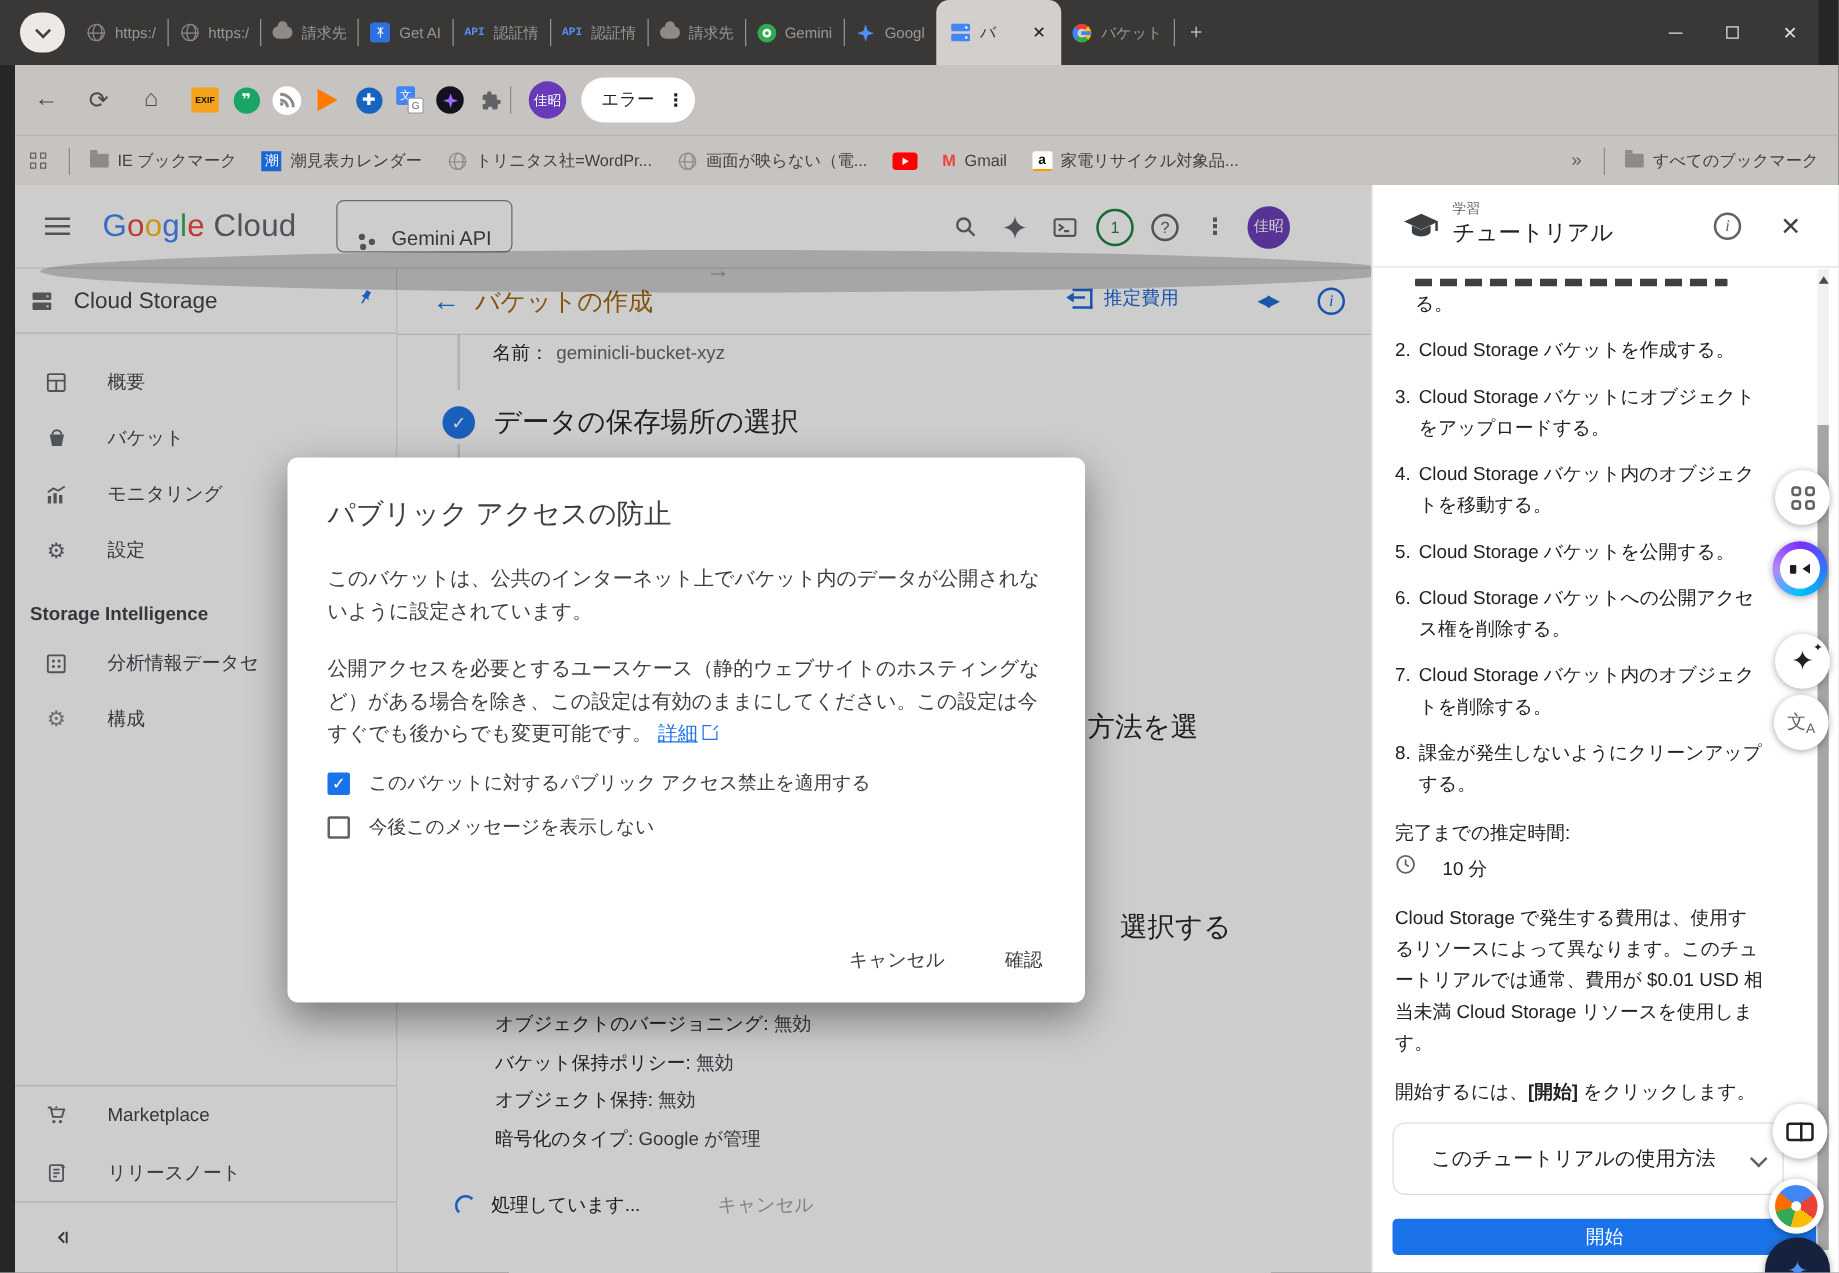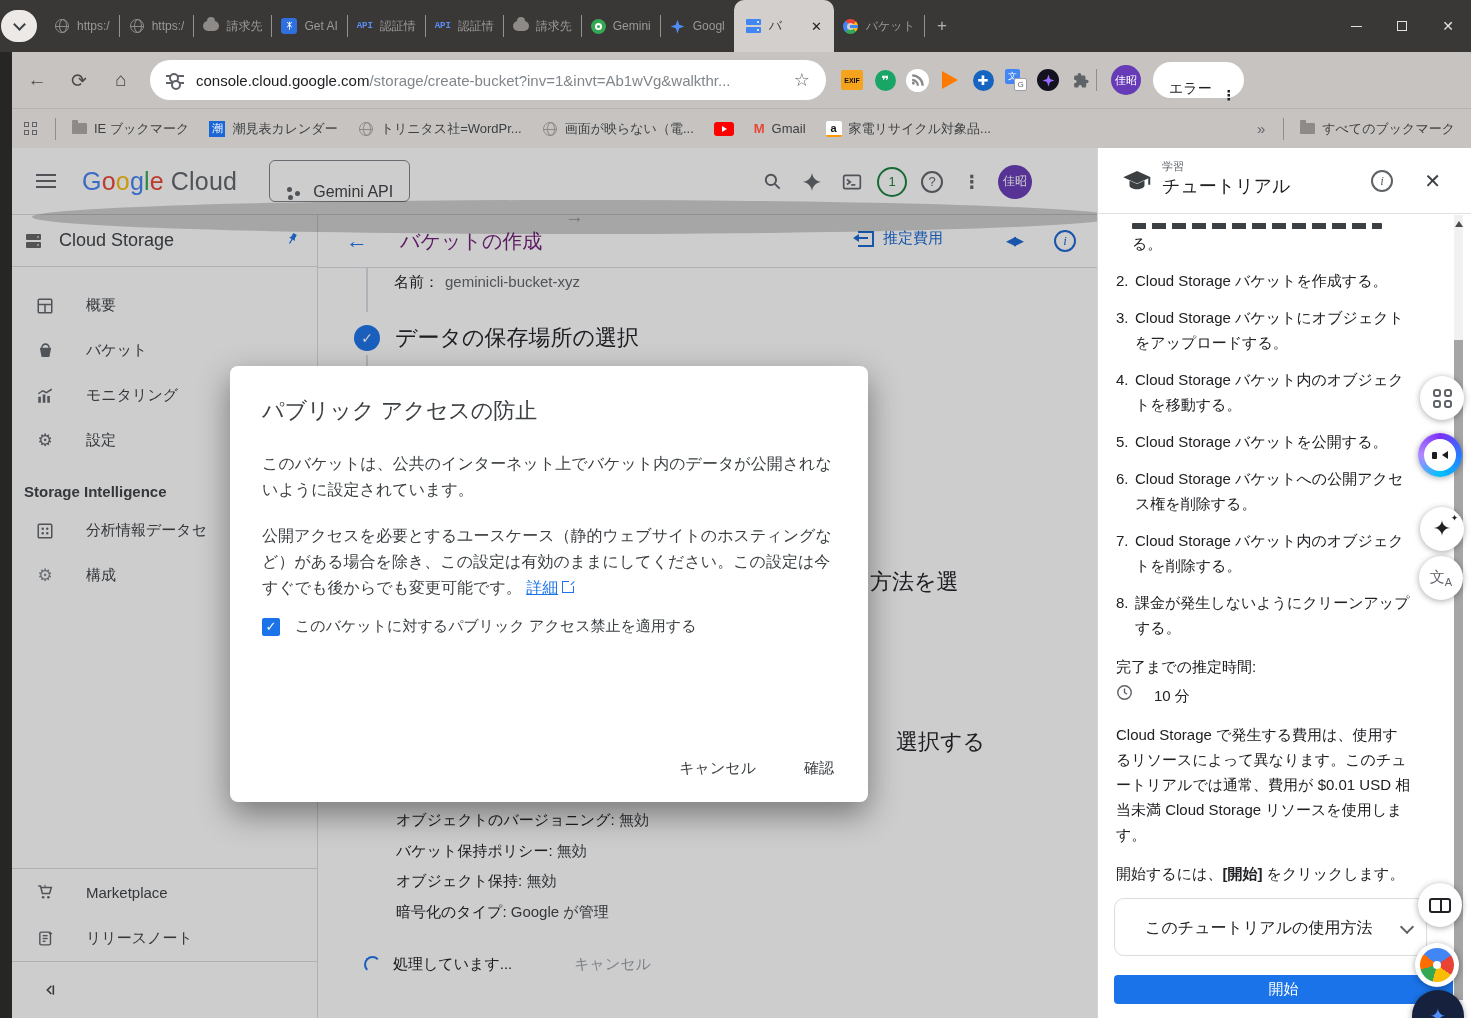--- a/index.html
+++ b/index.html
@@ -1,20 +1,20 @@
 <!DOCTYPE html>
 <html><head>
 <meta charset="utf-8">
 <style>
   *{margin:0;padding:0;box-sizing:border-box}
   html,body{width:1471px;height:1018px}
   body{position:relative;background:#262625;font-family:"Liberation Sans","DejaVu Sans",sans-serif;overflow:hidden;-webkit-font-smoothing:antialiased}
 
   
-  .tabbar{position:absolute;left:0;top:0;right:0;height:52px;background:#393837;display:flex;align-items:center;padding-left:1px}
+  .tabbar{position:absolute;left:0;top:0;right:16px;height:52px;background:#393837;display:flex;align-items:center;padding-left:16px}
   .tabsearch{width:36px;height:32px;background:#ece9e6;border-radius:16px;display:flex;align-items:center;justify-content:center;color:#3c4043;margin-right:8px;flex:none}
   .chev{width:9px;height:9px;border-right:2px solid #3c4043;border-bottom:2px solid #3c4043;transform:rotate(45deg);margin-top:-4px}
   .tab{height:52px;display:flex;align-items:center;gap:7px;padding:0 9px;color:#9b9894;font-size:12px;min-width:0;flex:none}
   .tab .tlabel{white-space:nowrap;overflow:hidden;max-width:52px}
   .tabsep{width:1px;height:22px;background:#94918e;flex:none}
   .tab.active{background:#d3cfcc;border-radius:10px 10px 0 0;color:#3c4043;padding:0 12px;width:100px}
   .tab.active .tlabel{max-width:40px;font-size:13px}
   .tclose{margin-left:auto;color:#202124;font-size:13px;font-weight:bold}
   .fav{width:16px;height:16px;flex:none;display:flex;align-items:center;justify-content:center}
   .fav-globe{width:14px;height:14px;border-radius:50%;border:1.5px solid #8d8a87;position:relative}
@@ -60,21 +60,21 @@
   .ext-rss{width:23px;height:23px;border-radius:50%;background:#fff;display:flex;align-items:center;justify-content:center}
   .ext-play{width:0;height:0;border-left:16px solid #ff7a00;border-top:9px solid transparent;border-bottom:9px solid transparent}
   .ext-blue{width:21px;height:21px;border-radius:50%;background:#1565c0;color:#fff;font-size:13px;display:flex;align-items:center;justify-content:center}
   .ext-tr{position:relative;width:22px;height:22px}
   .ext-tr .b1{position:absolute;left:0;top:0;width:15px;height:15px;background:#4285f4;border-radius:2px;color:#fff;font-size:9px;display:flex;align-items:center;justify-content:center}
   .ext-tr .b2{position:absolute;right:0;bottom:0;width:13px;height:13px;background:#fff;border:1px solid #9aa0a6;border-radius:2px;color:#5f6368;font-size:8px;display:flex;align-items:center;justify-content:center}
   .ext-spark{width:22px;height:22px;border-radius:50%;background:#14121f;display:flex;align-items:center;justify-content:center}
   .ext-puz{color:#5f6368}
   .tbsep{width:1px;height:22px;background:#8f8c89;margin:0 4px}
   .avatar{width:30px;height:30px;border-radius:50%;background:#673ab7;color:#fff;font-size:11px;display:flex;align-items:center;justify-content:center;margin-left:10px}
-  .errpill{height:36px;background:#fff;border-radius:18px;display:flex;align-items:flex-end;padding:0 8px 0 16px;margin:0 10px 0 12px;font-size:14px;color:#202124;gap:10px}
+  .errpill{height:36px;background:#fff;border-radius:18px;display:flex;align-items:center;padding:0 8px 0 16px;margin:0 10px 0 12px;font-size:14px;color:#202124;gap:10px}
   .kebab{color:#202124;font-size:14px;letter-spacing:0;line-height:5px;font-weight:bold}
 
   
   .bookmarks{position:absolute;left:12px;top:108px;right:0;height:40px;background:#c7c3c0;border-top:1px solid #b7b3b0;display:flex;align-items:center;font-size:13px;color:#3c4043}
   .appsgrid{display:grid;grid-template-columns:5px 5px;grid-gap:3px;margin:0 14px 0 12px}
   .appsgrid i{width:5px;height:5px;border:1.5px solid #5f6368;display:block}
   .bm{display:flex;align-items:center;gap:7px;margin-right:20px;white-space:nowrap}
   .bmicon-folder{width:15px;height:11px;background:#8d8a87;border-radius:1px;position:relative}
   .bmicon-folder:before{content:"";position:absolute;top:-3px;left:0;width:6px;height:3px;background:#8d8a87;border-radius:1px 1px 0 0}
   .bmicon-shio{width:16px;height:16px;background:#1a66d6;color:#fff;font-size:11px;display:flex;align-items:center;justify-content:center}
@@ -110,21 +110,21 @@
   .sitem{height:45px;display:flex;align-items:center;padding-left:22px;font-size:15px;color:#3c4043}
   .sitem .sic{width:22px;display:flex;justify-content:center;color:#5f6368;margin-right:30px;font-size:17px}
   .ssection{padding:20px 0 8px 12px;font-size:15px;font-weight:700;color:#3c4043}
   .sbottom{position:absolute;left:0;right:0;bottom:0}
   .sdiv{border-top:1px solid #dadce0}
   .collapse-row{height:56px;display:flex;align-items:center;padding-left:30px;color:#5f6368;font-size:15px}
 
   .main{position:absolute;left:306px;top:67px;right:0;bottom:0;background:#fff}
   .maintop{height:53px;border-bottom:1px solid #dadce0;display:flex;align-items:center}
   .backarrow{color:#1a73e8;font-size:22px;margin-left:28px}
-  .pagetitle{font-size:20px;color:#701a75;margin-left:32px}
+  .pagetitle{font-size:20px;color:#a16207;margin-left:12px}
   .estbtn{position:absolute;left:540px;top:14px;display:flex;align-items:center;gap:9px;color:#1967d2;font-size:15px;font-weight:500}
   .estic{width:16px;height:16px;border:2px solid #1967d2;border-left:none;position:relative}
   .estic:before{content:"";position:absolute;left:-2px;top:4px;width:12px;height:0;border-top:2px solid #1967d2}
   .estic:after{content:"";position:absolute;left:-5px;top:1px;border-right:6px solid #1967d2;border-top:4px solid transparent;border-bottom:4px solid transparent}
   .panes{position:absolute;left:688px;top:18px;color:#1967d2;font-size:13px;letter-spacing:-2px}
   .maininfo{position:absolute;left:736px;top:15px;width:22px;height:22px;border-radius:50%;border:2px solid #1967d2;color:#1967d2;font-size:13px;display:flex;align-items:center;justify-content:center;font-style:italic;font-family:"Liberation Serif",serif}
   .connector{position:absolute;width:2px;background:#dadce0}
   .namerow{position:absolute;left:76px;top:58px;font-size:15px}
   .namerow .nl{color:#202124;font-weight:500}
   .namerow .nv{color:#5f6368;margin-left:6px}
@@ -294,28 +294,20 @@
       </div>
     <div class="wc wc-close">✕</div>
   </div>
 </div>
 
 <div class="toolbar">
   <div class="navbtn">←</div>
   <div class="navbtn dim">→</div>
   <div class="navbtn">⟳</div>
   <div class="navbtn">⌂</div>
-  <div class="urlpill">
-    <span class="tune">
-        <i></i>
-        <i></i>
-      </span>
-    <span class="urltext"><span>console.cloud.google.com</span><span class="path">/storage/create-bucket?inv=1&amp;invt=Ab1wVg&amp;walkthr...</span></span>
-    <span class="star">☆</span>
-  </div>
   <div class="exts">
     <div class="ext">
         <span class="ext-exif">EXIF</span>
       </div>
     <div class="ext">
         <span class="ext-quote">❞</span>
       </div>
     <div class="ext ext-rss">
         <svg width="14" height="14" viewBox="0 0 24 24">
           <path d="M4 20 a2.5 2.5 0 1 0 0-5 a2.5 2.5 0 0 0 0 5z M2 10 a12 12 0 0 1 12 12 h-4 a8 8 0 0 0-8-8z M2 2 a20 20 0 0 1 20 20 h-4 a16 16 0 0 0-16-16z" fill="#8a8a8a"></path>
@@ -596,20 +588,24 @@
   <div class="mtitle">パブリック アクセスの防止</div>
   <div class="mbody">このバケットは、公共のインターネット上でバケット内のデータが公開されないように設定されています。</div>
   <div class="mbody" style="margin-top:20px">
     <span>公開アクセスを必要とするユースケース（静的ウェブサイトのホスティングなど）がある場合を除き、この設定は有効のままにしてください。この設定は今すぐでも後からでも変更可能です。</span>
     <span class="mlink">詳細</span><span class="extlink"></span>
   </div>
   <div class="cbrow">
     <span class="cb on">✓</span>
     <span>このバケットに対するパブリック アクセス禁止を適用する</span>
   </div>
+  <div class="cbrow">
+    <span class="cb off"></span>
+    <span>今後このメッセージを表示しない</span>
+  </div>
   <div class="mbtns">
     <span>キャンセル</span>
     <span>確認</span>
   </div>
 </div>
 
 <div class="panel">
   <div class="phead">
     <span style="position:absolute;left:24px;top:20px"><svg width="30" height="26" viewBox="0 0 24 20">
           <path d="M12 2 L23 7 L12 12 L1 7 Z" fill="#3c4043"></path>

